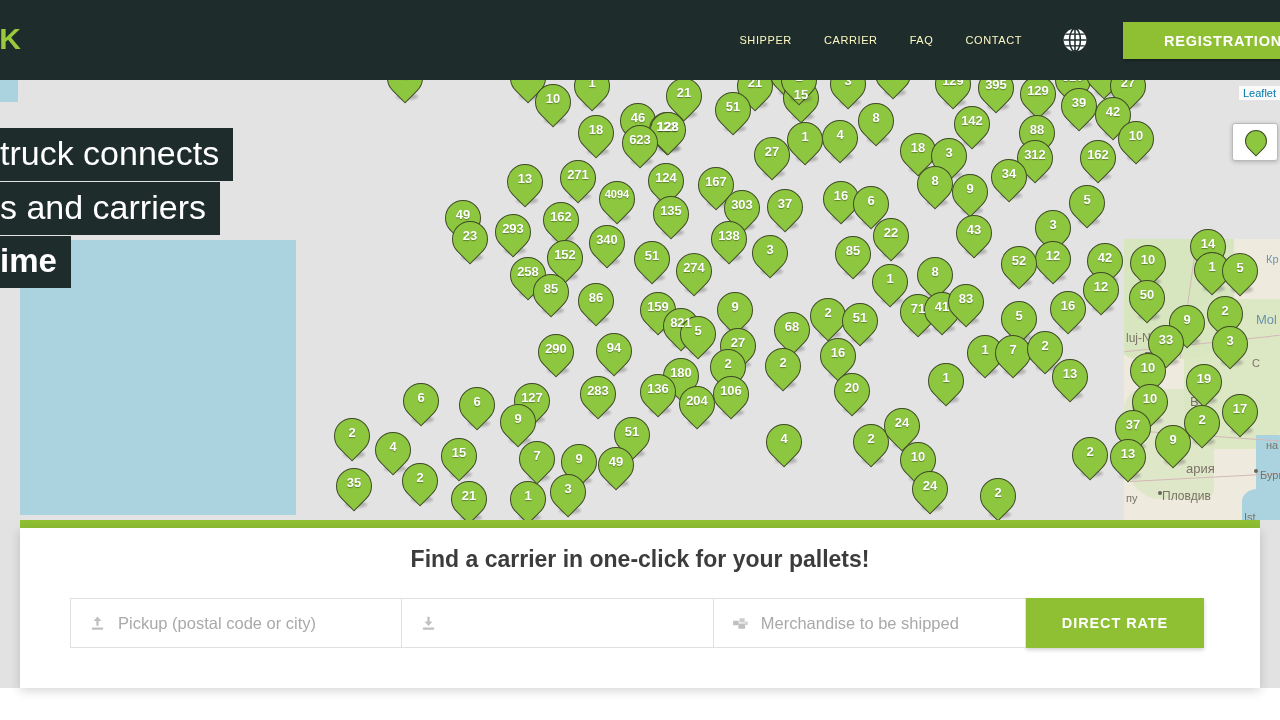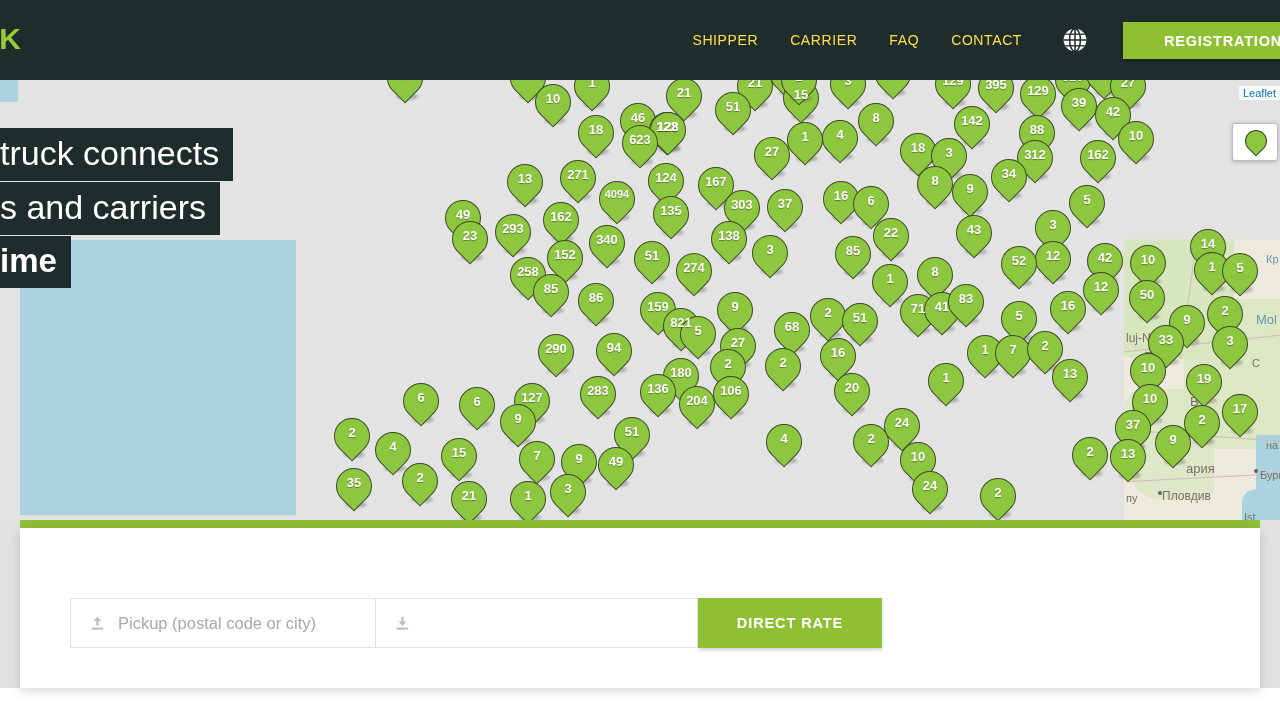--- a/index.html
+++ b/index.html
@@ -24,22 +24,22 @@
     font-size: 30px; font-weight: bold;
     letter-spacing: 1px;
     color: #9aca3c;
     white-space: nowrap;
   }
   #nav {
     position: absolute; right: 258px; top: 0; height: 80px;
     display: flex; align-items: center; gap: 32px;
   }
   .nav-link {
-    color: #fde047;
-    font-size: 14px;
+    color: #fef9c3;
+    font-size: 11px;
     letter-spacing: 0.6px;
     text-decoration: none;
     white-space: nowrap;
     cursor: pointer;
   }
   #lang-globe {
     position: absolute; right: 192px; top: 27px;
     width: 26px; height: 26px;
     cursor: pointer;
   }
@@ -228,21 +228,21 @@
   .sfield {
     position: relative;
     height: 50px;
     border: 1px solid #e0e0e0;
     background: #fff;
     display: flex; align-items: center;
     padding-left: 18px;
     gap: 12px;
     cursor: text;
   }
-  .sfield.f1 { width: 306px; }
+  .sfield.f1 { width: 342px; }
   .sfield.f2 { width: 322px; border-left: none; }
   .sfield.f3 { width: 322px; border-left: none; }
   .sfield .ph {
     font-size: 16.5px;
     color: #a9a9a9;
     white-space: nowrap;
   }
   .sfield .ico {
     width: 17px; height: 17px;
     flex: 0 0 17px;
@@ -1049,20 +1049,21 @@
 
 <div id="hero">
   <div class="hero-line" id="hero-l1">truck connects</div><br>
   <div class="hero-line" id="hero-l2">s and carriers</div><br>
   <div class="hero-line" id="hero-l3">ime</div>
 </div>
 
 <div id="green-bar"></div>
 
 <div id="search-panel">
+  <div id="search-title">Find a carrier in one-click for your pallets!</div>
 
   <div id="search-row">
 
     <label class="sfield f1">
       <span class="ico">
         <svg viewBox="0 0 24 24" width="17" height="17">
           <path d="M12 2 L17.5 8.5 H13.6 V15 H10.4 V8.5 H6.5 Z" fill="#8d8d8d"></path>
           <rect x="4" y="17.5" width="16" height="3.2" rx="1" fill="#8d8d8d"></rect>
         </svg>
       </span>
@@ -1071,18 +1072,29 @@
 
     <label class="sfield f2">
       <span class="ico">
         <svg viewBox="0 0 24 24" width="17" height="17">
           <path d="M12 15.5 L6.5 9 H10.4 V2.5 H13.6 V9 H17.5 Z" fill="#8d8d8d"></path>
           <rect x="4" y="17.5" width="16" height="3.2" rx="1" fill="#8d8d8d"></rect>
         </svg>
       </span>
     </label>
 
+    <label class="sfield f3">
+      <span class="ico">
+        <svg viewBox="0 0 24 24" width="17" height="17">
+          <rect x="1.5" y="8" width="8" height="6.5" rx="0.8" fill="#8d8d8d"></rect>
+          <rect x="10.5" y="4.5" width="7.5" height="6" rx="0.8" fill="#a5a5a5"></rect>
+          <rect x="9" y="12" width="9.5" height="7.5" rx="0.8" fill="#8d8d8d"></rect>
+          <rect x="18" y="9" width="4.5" height="5" rx="0.8" fill="#b2b2b2"></rect>
+        </svg>
+      </span>
+      <span class="ph">Merchandise to be shipped</span>
+    </label>
 
     <button id="direct-rate">DIRECT RATE</button>
   </div>
 </div>
 
 <div id="page-bottom"></div>
 
 </body></html>

